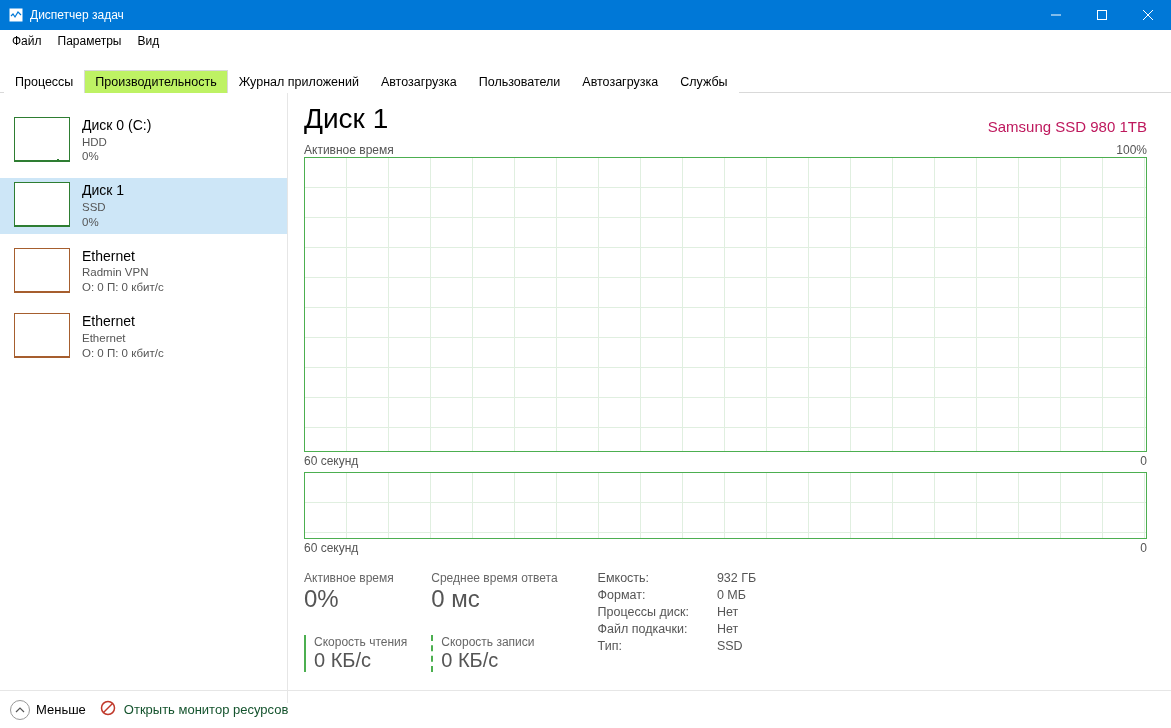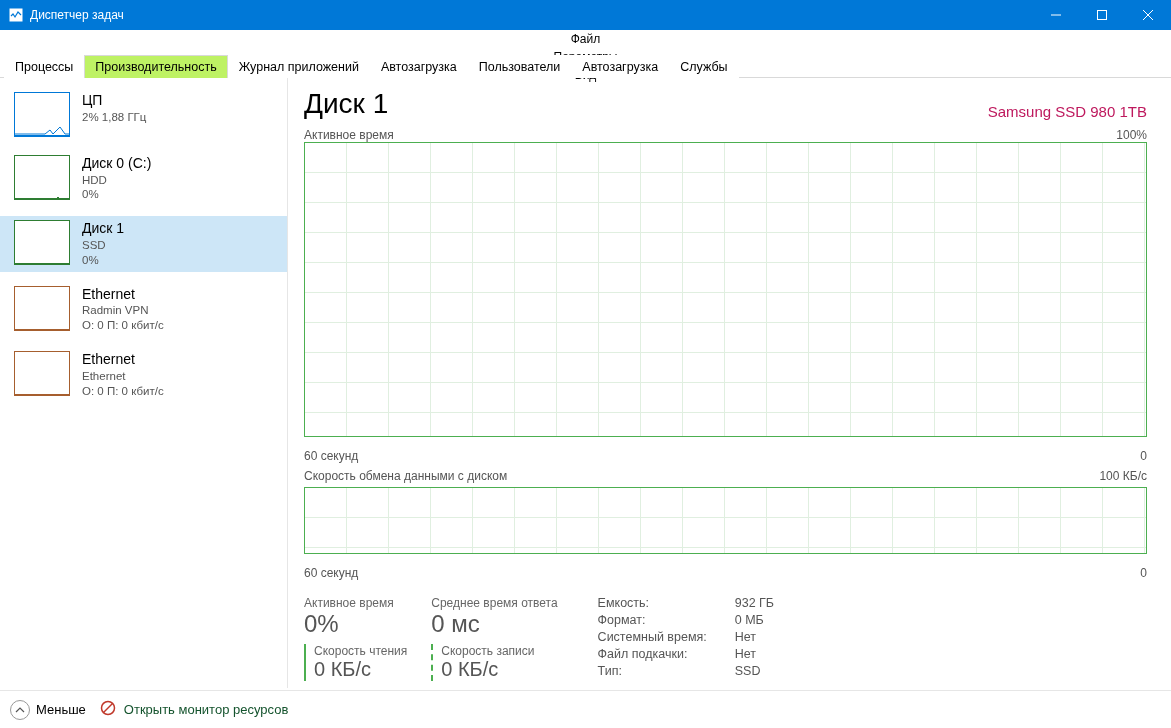--- a/index.html
+++ b/index.html
@@ -4,23 +4,23 @@
 <style>
   * { box-sizing: border-box; font-family: "Segoe UI", Arial, sans-serif; }
   html, body { margin: 0; padding: 0; width: 1171px; height: 728px; background: #fff; overflow: hidden; }
   .titlebar { height: 30px; background: #0078d7; color: #fff; display: flex; align-items: center; padding: 0 0 0 8px; font-size: 12px; }
   .titlebar .icon { width: 16px; height: 16px; margin-right: 6px; display:flex; align-items:center; justify-content:center; }
   .titlebar .title { flex: 0 0 auto; }
   .titlebar .spacer { flex: 1; }
   .win-controls { display: flex; height: 100%; }
   .win-controls div { width: 46px; height: 30px; display: flex; align-items: center; justify-content: center; }
   .win-controls svg { stroke: #fff; fill: none; }
-  .menubar { height: 22px; display: flex; align-items: center; font-size: 12px; padding: 0 4px; color: #000; flex-direction: column; }
+  .menubar { height: 22px; display: flex; align-items: center; font-size: 12px; padding: 0 4px; color: #000; }
   .menubar .menu-item { padding: 2px 8px; }
-  .tabbar { height: 26px; display: flex; align-items: flex-end; font-size: 12.5px; border-bottom: 1px solid #d9d9d9; padding-left: 4px; }
+  .tabbar { height: 26px; display: flex; align-items: flex-end; font-size: 12.5px; border-bottom: 1px solid #d9d9d9; padding-left: 4px; margin-top: 15px; }
   .tab { padding: 4px 10px; border: 1px solid transparent; border-bottom: none; color: #000; background: #fff; position: relative; top: 1px;}
   .tab.active { border-color: #d9d9d9; background: #bef264; z-index: 2; }
   .body { display: flex; height: 610px; }
   .sidebar { width: 287px; padding: 10px 0 0 0; }
   .side-item { display: flex; padding: 4px 8px 4px 14px; gap: 12px; align-items: flex-start; }
   .side-item.selected { background: #cde6f7; }
   .side-thumb { width: 56px; height: 45px; border: 1px solid #888; border-bottom-width: 2px; position: relative; background: #fff; flex-shrink: 0; overflow:hidden;}
   .side-text .t1 { font-size: 14px; color: #000; line-height: 1.25; }
   .side-text .t2, .side-text .t3 { font-size: 11.5px; color: #555; line-height: 1.3; }
   .thumb-cpu { border-color: #0078d7; border-bottom-color:#0078d7; }
@@ -30,26 +30,26 @@
   .thumb-gpu { border-color: #0078d7; border-bottom-color:#0078d7;}
   .sidebar-sep { margin-top: 10px; }
   .main { flex: 1; padding: 10px 24px 0 16px; position: relative; border-left: 1px solid #e6e6e6; }
   .main-header { display: flex; justify-content: space-between; align-items: flex-end; margin-bottom: 8px; }
   .main-title { font-size: 28px; font-weight: 400; color: #000; }
   .main-sub { font-size: 15px; color: #be185d; }
   .chart-label-row { display: flex; justify-content: space-between; font-size: 12px; color: #555; margin-top: 2px; }
   .chart-box { border: 1px solid #4caf50; background: repeating-linear-gradient(to right, transparent 0, transparent 41px, #e0efe0 41px, #e0efe0 42px), repeating-linear-gradient(to bottom, transparent 0, transparent 29px, #e0efe0 29px, #e0efe0 30px); background-color: #fff; }
   .chart-active { height: 295px; }
   .chart-transfer { height: 67px; margin-top: 4px; }
-  .chart-axis { display: flex; justify-content: space-between; font-size: 12px; color: #555; margin-top: 12px; }
+  .chart-axis { display: flex; justify-content: space-between; font-size: 12px; color: #555; margin-top: 2px; }
   .stats { display: flex; margin-top: 16px; gap: 24px; }
   .stat-col { display: flex; flex-direction: column; }
   .stat-label { font-size: 12px; color: #666; }
   .stat-big { font-size: 24px; color: #555; line-height: 1.15; }
-  .sep-left { border-left: 2px solid #4caf50; padding-left: 8px; margin-top: 6px; }
+  .sep-left { border-left: 2px solid #4caf50; padding-left: 8px; margin-top: 22px; }
   .sep-left.dashed { border-left: 2px dashed #4caf50; }
   .kv-grid { display: grid; grid-template-columns: auto auto; column-gap: 28px; row-gap: 3px; font-size: 12.5px; color: #555; }
   .footer { position: absolute; left: 0; bottom: 0; width: 100%; height: 38px; display: flex; align-items: center; font-size: 13px; padding: 0 10px; border-top: 1px solid #e6e6e6; }
   .footer .circle { width: 20px; height: 20px; border: 1px solid #999; border-radius: 50%; display: flex; align-items: center; justify-content: center; margin-right: 6px; }
   .footer .resmon { color: #14532d; margin-left: 8px; display: flex; align-items: center; gap: 6px;}
   .thumb-cpu svg, .thumb-mem svg { position:absolute; bottom:0; left:0;}
 </style>
 </head>
 <body>
 
@@ -94,31 +94,20 @@
   <div class="tab">Журнал приложений</div>
   <div class="tab">Автозагрузка</div>
   <div class="tab">Пользователи</div>
   <div class="tab">Автозагрузка</div>
   <div class="tab">Службы</div>
 </div>
 
 <div class="body">
   <div class="sidebar">
 
-    <div class="side-item">
-      <div class="side-thumb thumb-cpu">
-        <svg width="56" height="45">
-            <polyline points="0,44 30,44 35,40 38,44 45,37 50,44 56,44" stroke="#0078d7" fill="none" stroke-width="1"></polyline>
-          </svg>
-      </div>
-      <div class="side-text">
-        <div class="t1">ЦП</div>
-        <div class="t2">2% 1,88 ГГц</div>
-      </div>
-    </div>
 
 
     <div class="side-item sidebar-sep">
       <div class="side-thumb thumb-disk">
         <svg width="56" height="45">
             <polyline points="0,44 40,44 43,41 46,44 56,44" stroke="#2e7d32" fill="none" stroke-width="1"></polyline>
           </svg>
       </div>
       <div class="side-text">
         <div class="t1">Диск 0 (C:)</div>
@@ -166,24 +155,20 @@
     <div class="chart-label-row">
       <span>Активное время</span>
       <span>100%</span>
     </div>
     <div class="chart-box chart-active"></div>
     <div class="chart-axis">
       <span>60 секунд</span>
       <span>0</span>
     </div>
 
-    <div class="chart-label-row" style="margin-top:6px;">
-      <span>Скорость обмена данными с диском</span>
-      <span>100 КБ/с</span>
-    </div>
     <div class="chart-box chart-transfer"></div>
     <div class="chart-axis">
       <span>60 секунд</span>
       <span>0</span>
     </div>
 
     <div class="stats">
       <div class="stat-col">
         <div class="stat-label">Активное время</div>
         <div class="stat-big">0%</div>
@@ -199,21 +184,21 @@
           <div class="stat-label">Скорость записи</div>
           <div class="stat-big" style="font-size:20px;">0 КБ/с</div>
         </div>
       </div>
       <div class="stat-col" style="margin-left:16px;">
         <div class="kv-grid">
           <span>Емкость:</span>
           <span>932 ГБ</span>
           <span>Формат:</span>
           <span>0 МБ</span>
-          <span>Системный время:</span>
+          <span>Процессы диск:</span>
           <span>Нет</span>
           <span>Файл подкачки:</span>
           <span>Нет</span>
           <span>Тип:</span>
           <span>SSD</span>
         </div>
       </div>
     </div>
   </div>
 </div>

